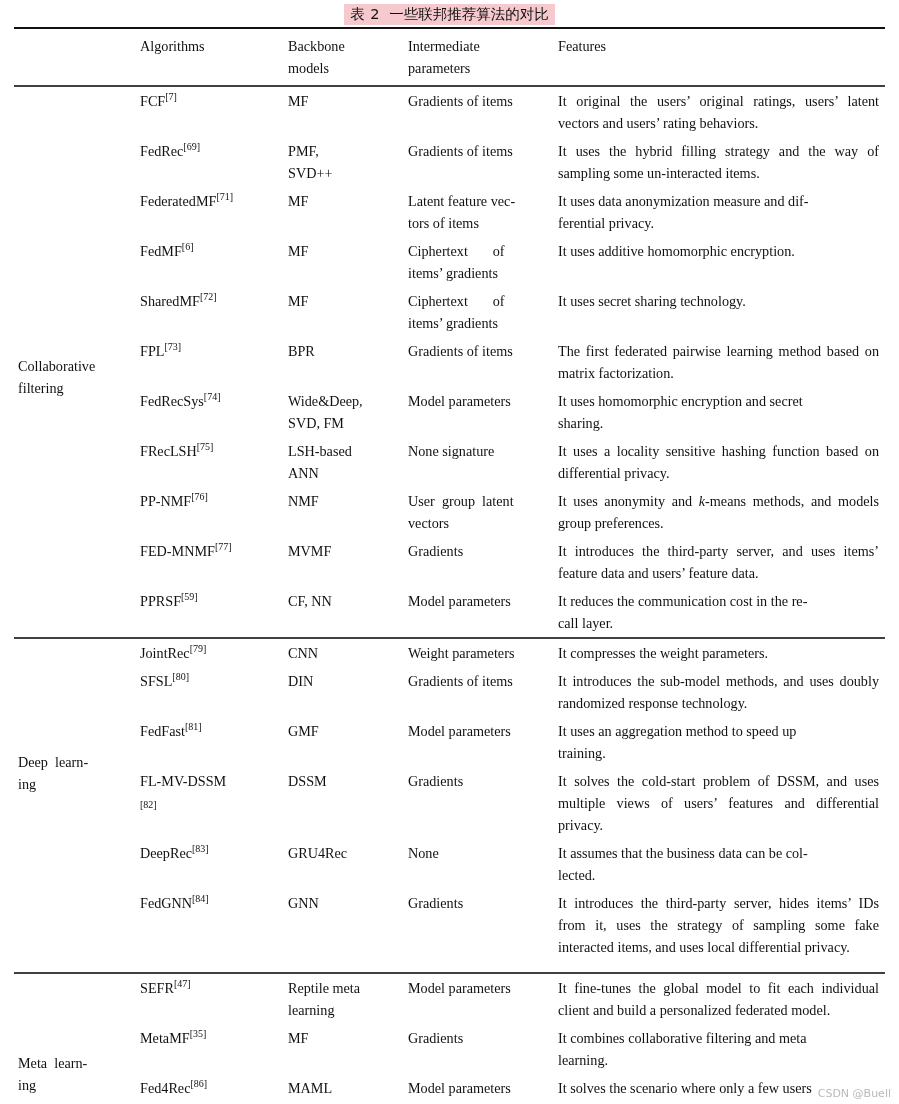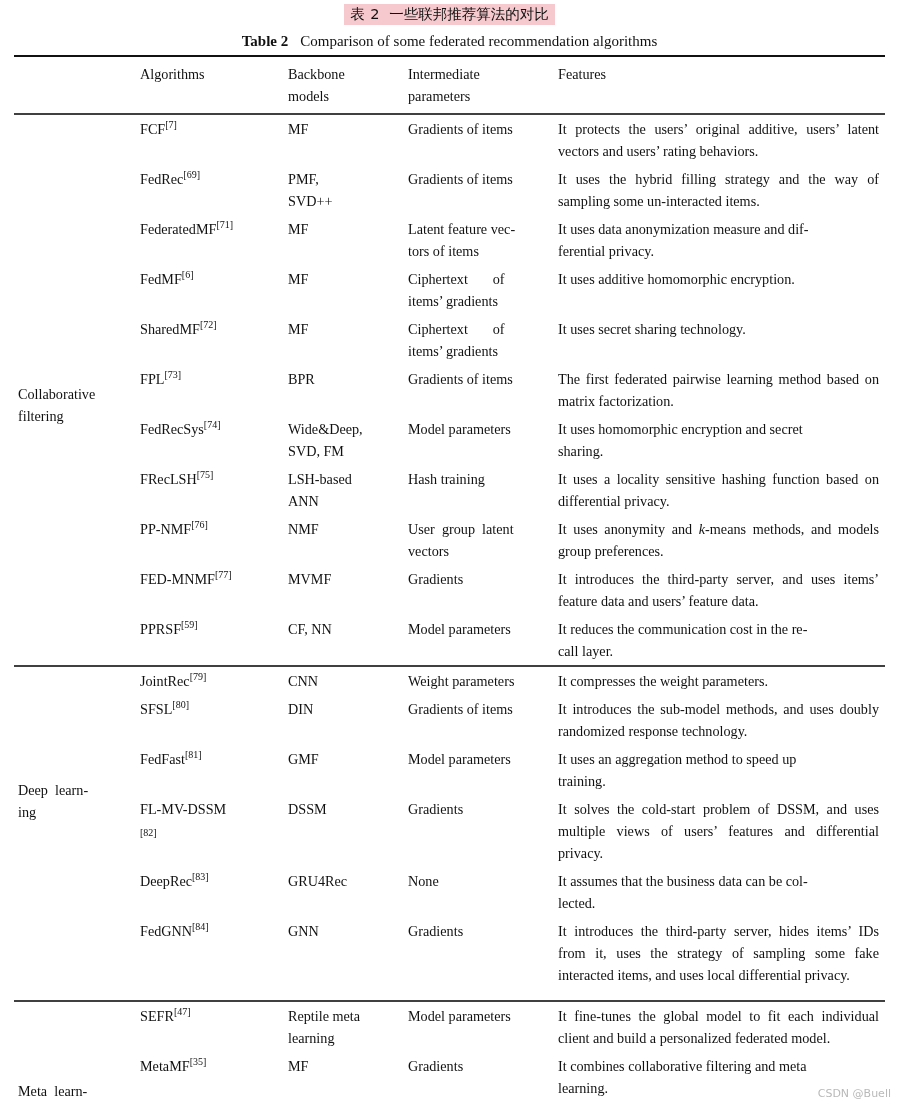--- a/index.html
+++ b/index.html
@@ -103,23 +103,20 @@
 </style>
 </head>
 <body>
 
 <div class="page">
 
   <div class="caption-cn">
     <span class="hl"><span class="num">表 2</span>&nbsp;&nbsp;<span>一些联邦推荐算法的对比</span></span>
   </div>
 
-  <div class="caption-en">
-    <span class="lbl">Table 2</span><span class="txt">Comparison of some federated recommendation algorithms</span>
-  </div>
 
   <table class="tbl">
     <colgroup>
       <col style="width:122px">
         <col style="width:148px">
         <col style="width:120px">
         <col style="width:150px">
         <col style="width:331px">
     </colgroup>
 
@@ -133,21 +130,21 @@
     </tr>
 
     <tr>
       <td class="c-group rule-thin" rowspan="11" style="padding-top:0">
         <div style="height:268px"></div>
         <div class="group-label">Collaborative filtering</div>
       </td>
       <td class="c-algo rule-thin">FCF<span class="sup">[7]</span></td>
       <td class="c-back rule-thin">MF</td>
       <td class="c-inter rule-thin">Gradients of items</td>
-      <td class="c-feat rule-thin just">It protects the users’ original additive, users’ latent vectors and users’ rating behaviors.</td>
+      <td class="c-feat rule-thin just">It original the users’ original ratings, users’ latent vectors and users’ rating behaviors.</td>
     </tr>
 
     <tr>
       <td class="c-algo">FedRec<span class="sup">[69]</span></td>
       <td class="c-back">PMF,<br>SVD++</td>
       <td class="c-inter">Gradients of items</td>
       <td class="c-feat just">It uses the hybrid filling strategy and the way of sampling some un-interacted items.</td>
     </tr>
 
     <tr>
@@ -181,21 +178,21 @@
     <tr>
       <td class="c-algo">FedRecSys<span class="sup">[74]</span></td>
       <td class="c-back">Wide&amp;Deep,<br>SVD, FM</td>
       <td class="c-inter">Model parameters</td>
       <td class="c-feat just">It uses homomorphic encryption and secret<br>sharing.</td>
     </tr>
 
     <tr>
       <td class="c-algo">FRecLSH<span class="sup">[75]</span></td>
       <td class="c-back">LSH-based<br>ANN</td>
-      <td class="c-inter">Hash training</td>
+      <td class="c-inter">None signature</td>
       <td class="c-feat just">It uses a locality sensitive hashing function based on differential privacy.</td>
     </tr>
 
     <tr>
       <td class="c-algo">PP-NMF<span class="sup">[76]</span></td>
       <td class="c-back">NMF</td>
       <td class="c-inter justify-inter"><span style="display:inline-block;width:100%">User&nbsp; group&nbsp; latent</span>vectors</td>
       <td class="c-feat just">It uses anonymity and <span class="ital">k</span>-means methods, and models group preferences.</td>
     </tr>
 

